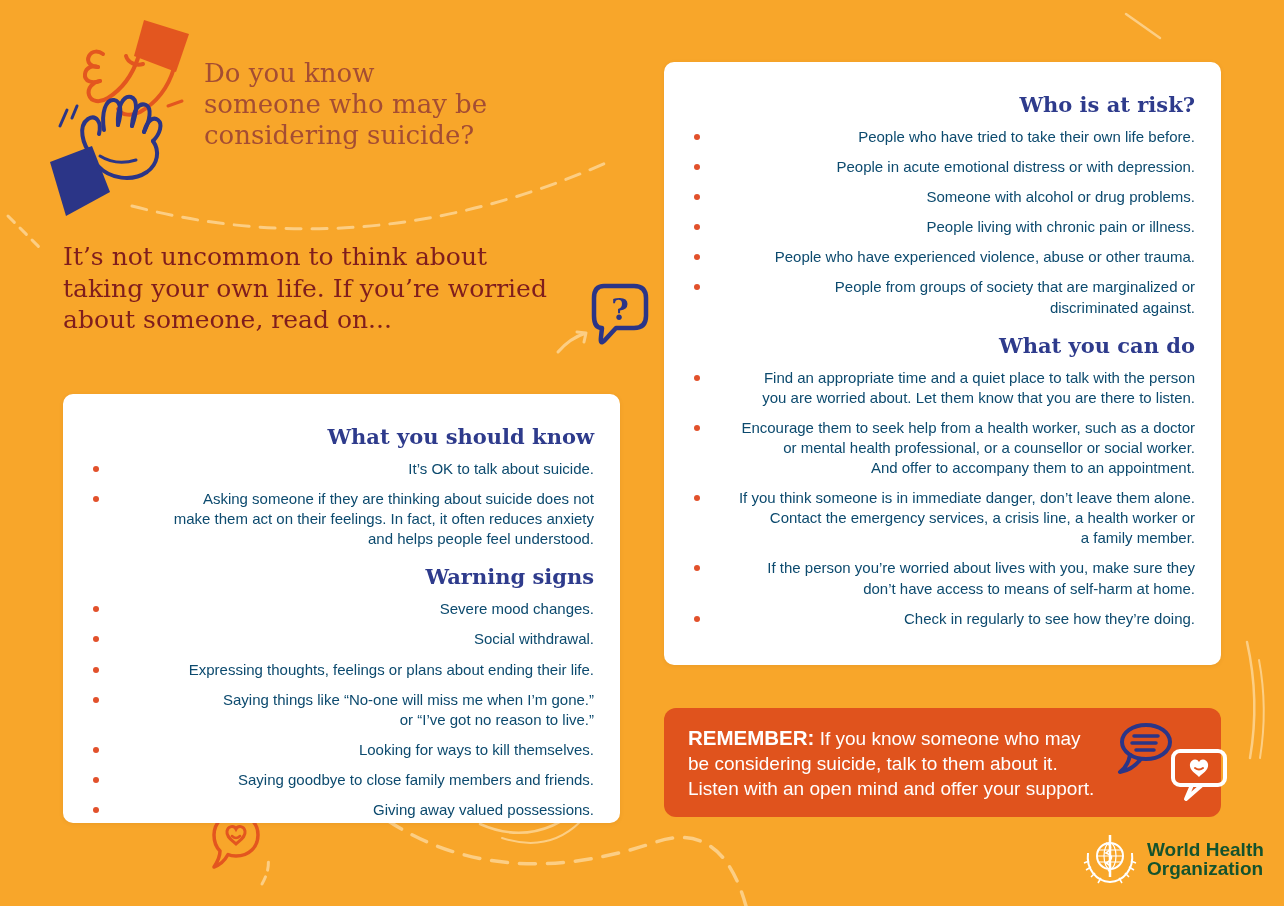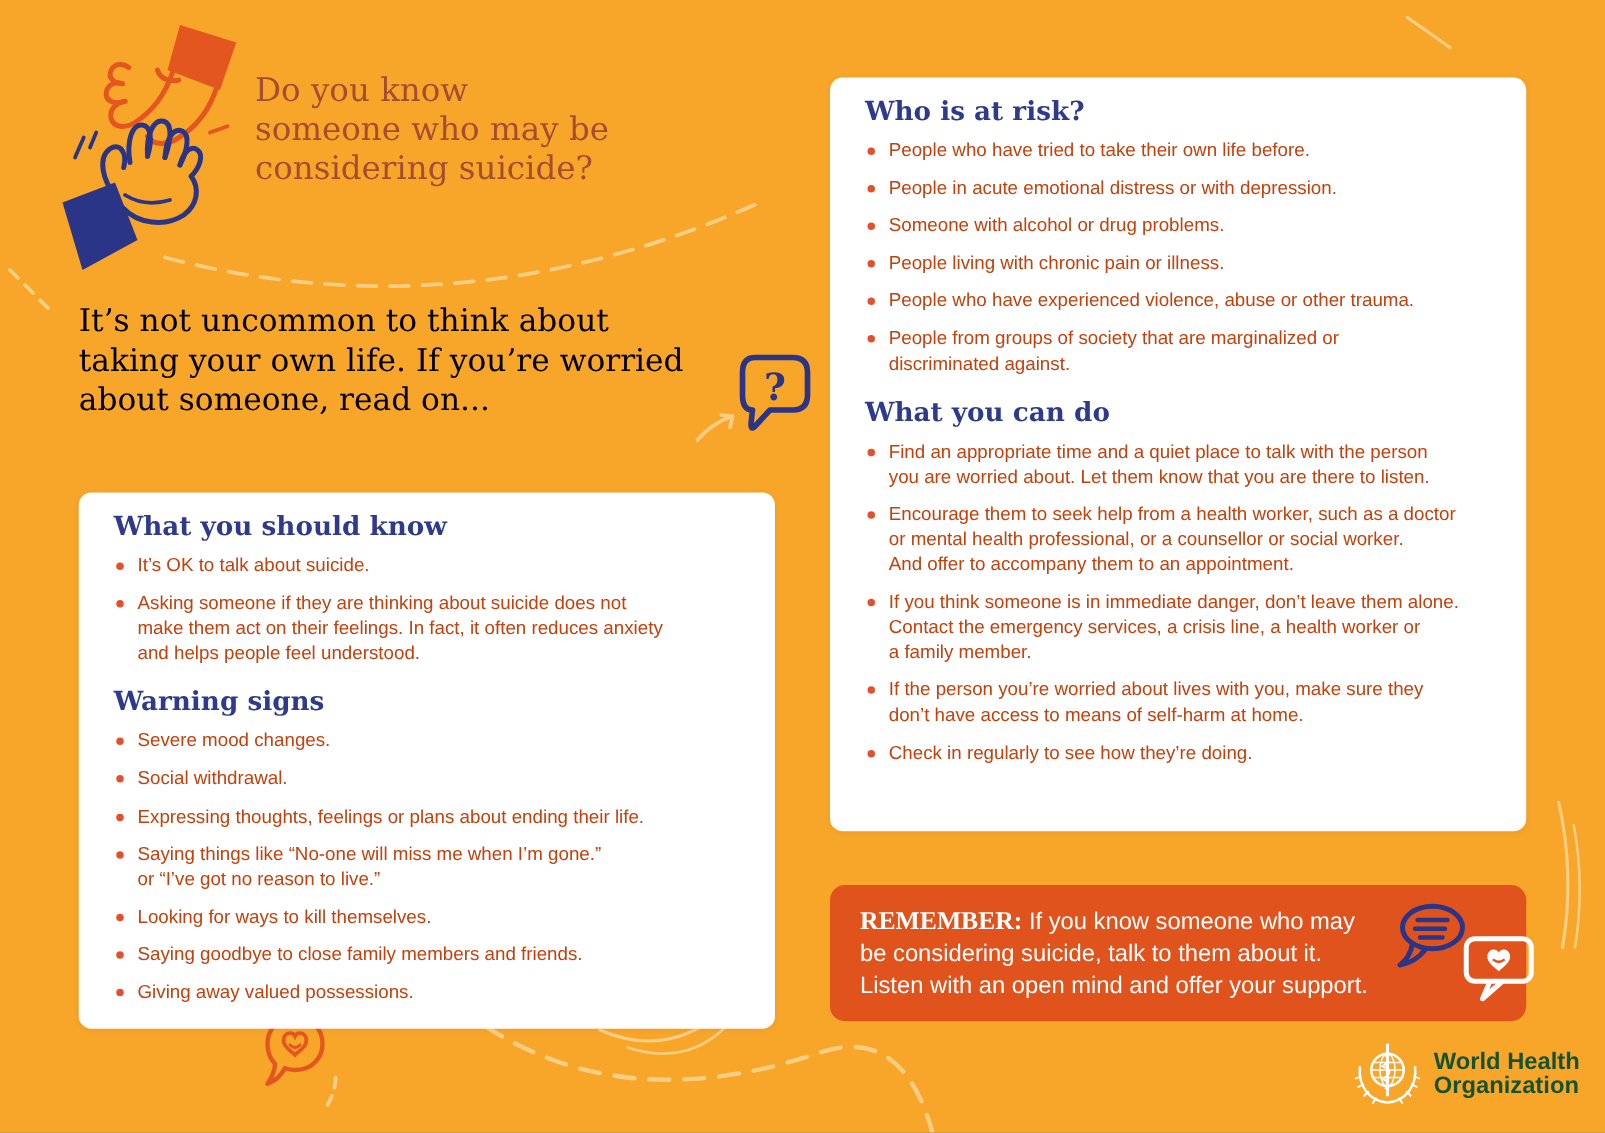--- a/index.html
+++ b/index.html
@@ -13,54 +13,55 @@
   .decor { position:absolute; inset:0; z-index:0; }
   .hands { position:absolute; left:48px; top:6px; z-index:1; }
   .title {
     position:absolute; left:204px; top:58px; width:470px; z-index:1;
     font-family:"DejaVu Serif", serif; font-weight:normal;
     font-size:26px; line-height:1.20; color:#A44D33; white-space:pre-line;
   }
   .intro {
     position:absolute; left:63px; top:241px; width:500px; z-index:1;
     font-family:"DejaVu Serif", serif; font-size:25px; line-height:1.26;
-    color:#000000; white-space:pre-line;
+    color:#7f1d1d; white-space:pre-line;
   }
   .qbubble { position:absolute; left:588px; top:278px; z-index:1; }
   .card {
     position:absolute; background:#FFFFFF; border-radius:10px; z-index:2;
-    padding:14px 26px 16px 28px; overflow:hidden;
+    padding:30px 26px 16px 28px; overflow:hidden;
     box-shadow:0 1px 4px rgba(120,70,0,0.10);
+    text-align:right;
   }
   .card-left  { left:63px;  top:352px; width:557px; height:429px;margin-top:42px; }
   .card-right { left:664px; top:62px;  width:557px; height:603px; }
   .card h2 {
     font-family:"DejaVu Serif", serif; font-weight:bold;
     font-size:21px; line-height:25px; color:#2E3B8C; margin:0 0 10px;
   }
   .card ul { list-style:none; display:flex; flex-direction:column; gap:10px; }
   .card ul + h2 { margin-top:15px; }
   .card li {
     position:relative; padding-left:19px;
-    font-size:15px; line-height:1.34; color:#c2410c; white-space:pre-line;
+    font-size:15px; line-height:1.34; color:#0c4a6e; white-space:pre-line;
   }
   .card li::before {
     content:""; position:absolute; left:2px; top:7px;
     width:6px; height:6px; border-radius:50%; background:#E2512B;
   }
   .remember {
     position:absolute; left:664px; top:708px; width:557px; height:109px; z-index:2;
     background:#E0531D; border-radius:12px; color:#fff;
     display:flex; align-items:center; padding:0 18px 0 24px;
   }
   .remember-text {
     width:412px; font-size:19px; line-height:1.33; white-space:pre-line;
   }
   .remember-text strong {
-    font-family:Liberation Serif, serif; font-size:20.5px; font-weight:bold;
+    font-family:Liberation Sans, sans-serif; font-size:20.5px; font-weight:bold;
   }
   .remember-icons { position:relative; flex:1; height:100%; }
   .icon-chat  { position:absolute; left:16px; top:12px; }
   .icon-heartmsg { position:absolute; left:70px; top:40px; }
   .heart-bubble { position:absolute; left:210px; top:810px; z-index:1; }
   .who-logo {
     position:absolute; left:1082px; top:831px; z-index:2;
     display:flex; align-items:center; gap:9px; color:#14532d;
   }
   .who-text { font-weight:bold; font-size:19px; line-height:1.02; display:flex; flex-direction:column; }

